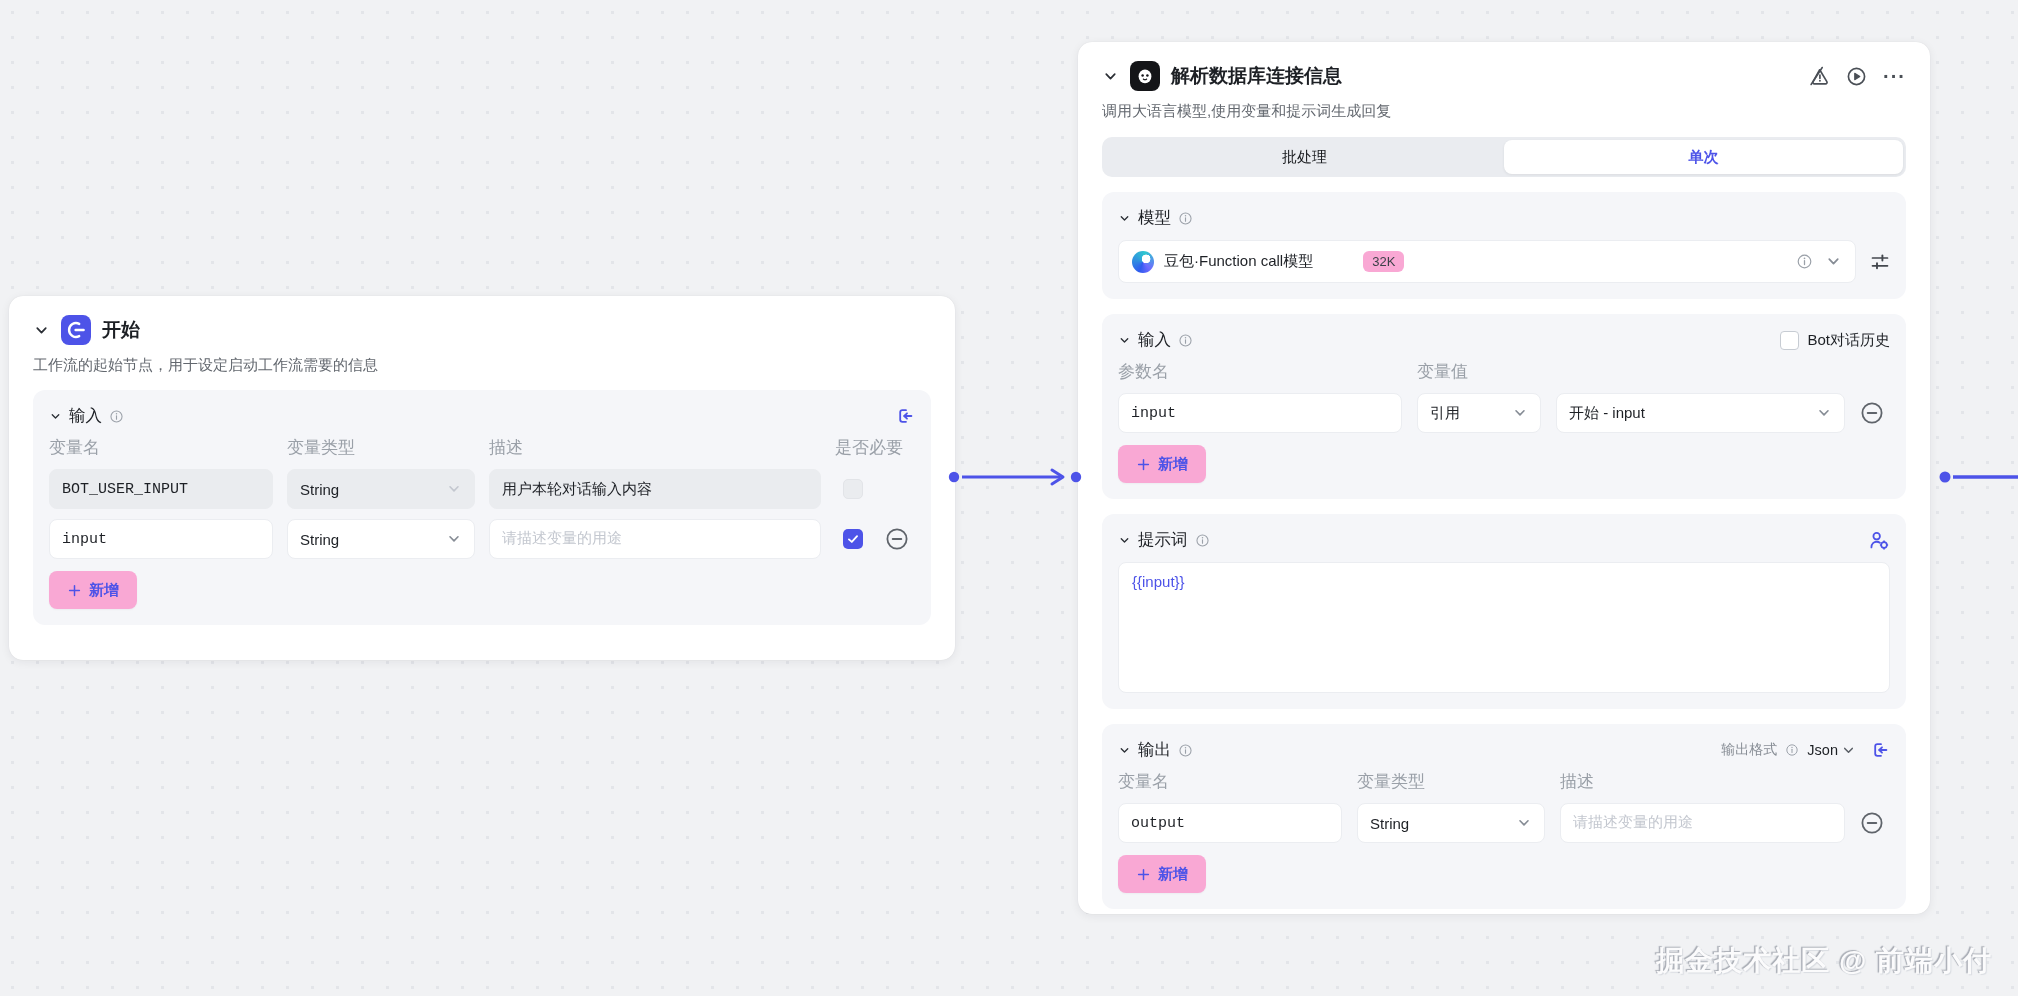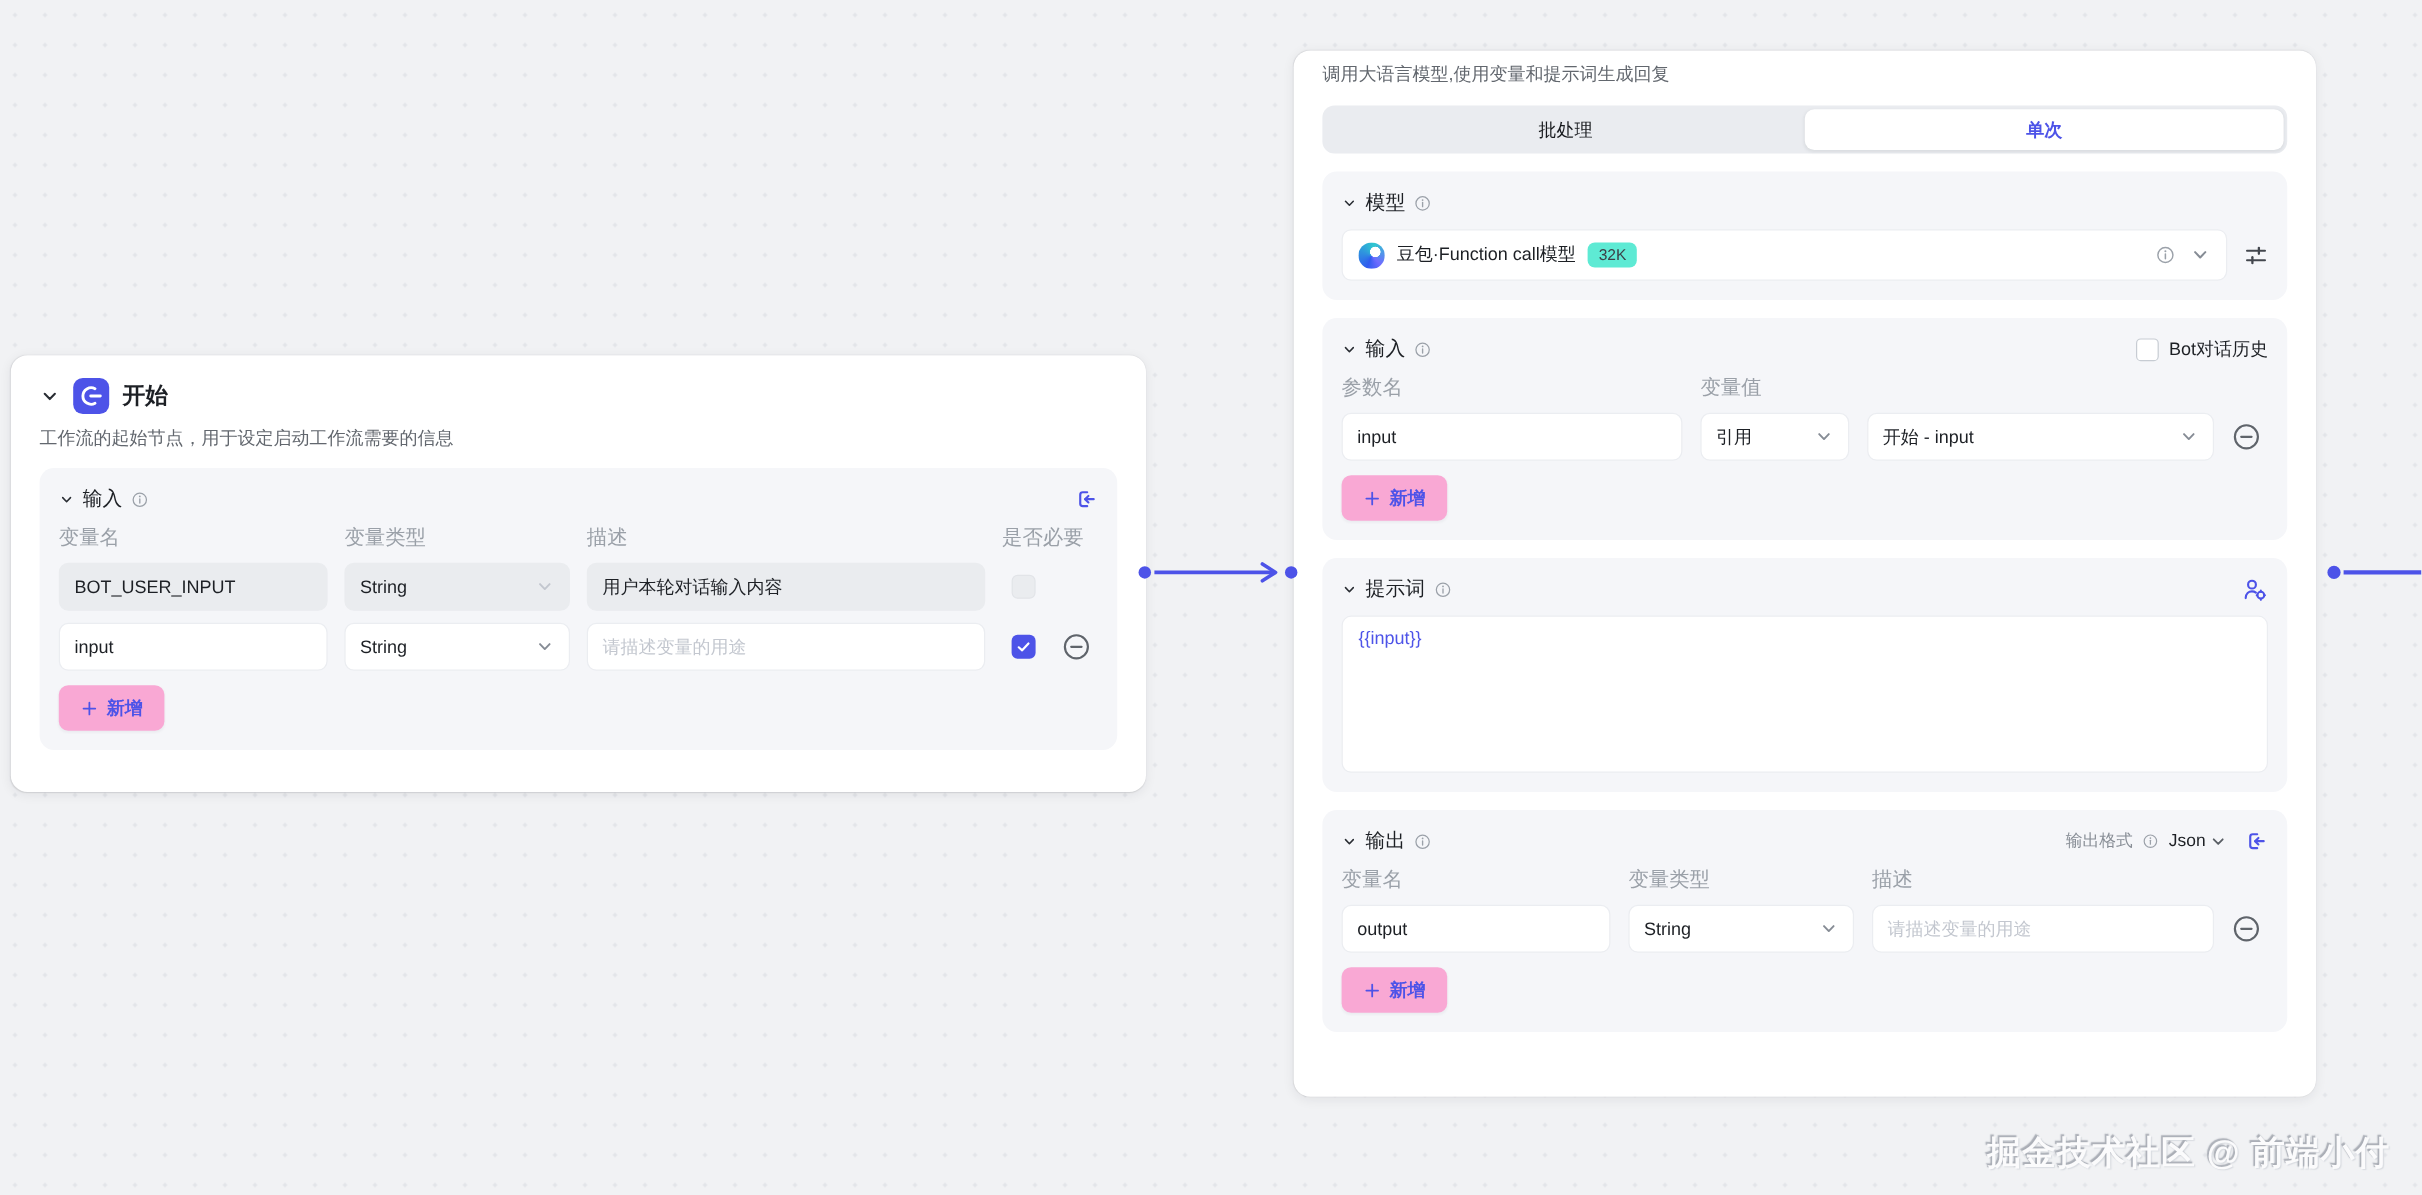--- a/index.html
+++ b/index.html
@@ -44,21 +44,21 @@
   .grid-start { display:grid; grid-template-columns:224px 188px 332px 1fr 30px; column-gap:14px; align-items:center; }
   .grid-llm-in { display:grid; grid-template-columns:284px 124px 1fr 30px; column-gap:15px; align-items:center; }
   .grid-llm-out { display:grid; grid-template-columns:224px 188px 1fr 30px; column-gap:15px; align-items:center; }
   .mt6 { margin-top:7px; } .mt10 { margin-top:10px; }
 
   .inp, .select {
     height:40px; border-radius:8px; background:#fff; border:1px solid #ebedf1;
     font-size:15px; color:#1d2025; width:100%;
     display:flex; align-items:center; padding:0 12px;
   }
-  input.inp { outline:none; font-family:Liberation Sans, sans-serif; }
+  input.inp { outline:none; font-family:Liberation Mono, monospace; }
   input.inp::placeholder { color:#c3c7cf; }
   .inp.disabled, .select.disabled { background:#eaecef; border-color:#eaecef; }
   .select { justify-content:space-between; cursor:pointer; }
   .select .chev-sel { width:16px; height:16px; color:#868c95; flex:0 0 auto; }
   .select.disabled .chev-sel { color:#c3c7cf; }
 
   .cb { width:20px; height:20px; border-radius:5px; display:flex; align-items:center; justify-content:center; cursor:pointer; }
   .cb.unchecked-disabled { background:#eaecef; border:1px solid #e2e4e8; cursor:default; }
   .cb.checked { background:#4d53e8; }
   .cb.empty { background:#fff; border:1.5px solid #c7ccd3; width:19px; height:19px; border-radius:4px; }
@@ -71,21 +71,21 @@
     border-radius:8px; padding:0 18px; height:38px; color:#4d53e8; font-size:15px; font-weight:600; cursor:pointer;
     font-family:inherit; box-shadow:0 1px 2px rgba(29,33,41,.04);justify-content:flex-end; }
   .add-btn .ic { width:15px; height:15px; }
 
   .model-row { display:flex; align-items:center; gap:14px; margin-top:9px; }
   .model-sel { flex:1; height:43px; background:#fff; border:1px solid #ebedf1; border-radius:8px; display:flex; align-items:center; gap:10px; padding:0 13px; cursor:pointer; }
   .model-logo { width:22px; height:22px; border-radius:50%; flex:0 0 auto;
     background:radial-gradient(circle at 64% 36%, #ffffff 0 21%, transparent 23%),
                conic-gradient(from 200deg, #2f5bef, #2fc7cf 48%, #6f6bff 82%, #2f5bef); }
   .model-name { font-size:15px; color:#1d2025; }
-  .model-badge { background:#5eead4; color:#3c4148; font-size:13px; border-radius:6px; padding:3px 9px; }
+  .model-badge { background:#f9a8d4; color:#3c4148; font-size:13px; border-radius:6px; padding:3px 9px;margin-left:40px; }
   .model-right { margin-left:auto; display:flex; align-items:center; gap:12px; color:#868c95; }
   .sliders-ic { width:20px; height:20px; color:#43474e; cursor:pointer; }
 
   .hist { display:flex; align-items:center; gap:8px; font-size:15px; color:#1d2025; }
 
   .prompt-box { margin-top:9px; background:#fff; border:1px solid #ebedf1; border-radius:8px; height:131px; padding:10px 13px; font-size:15px; color:#4d53e8; cursor:text; }
 
   .out-right { margin-left:auto; display:flex; align-items:center; gap:8px; }
   .out-fmt-label { font-size:14px; color:#888e96; }
   .out-fmt-val { font-size:14.5px; color:#1d2025; display:flex; align-items:center; gap:3px; cursor:pointer;text-align:center; }
@@ -235,20 +235,43 @@
     <button class="add-btn">
       <svg class="ic">
           <use href="#i-plus"></use>
         </svg>
       <span>新增</span>
     </button>
   </div>
 </div>
 
 <div class="card" id="llm-card">
+  <div class="card-header">
+    <svg class="chev-lg">
+        <use href="#i-chev"></use>
+      </svg>
+    <span class="node-icon" style="background:#141518">
+      <svg width="22" height="22" viewBox="0 0 22 22">
+        <ellipse cx="11" cy="11.4" rx="6.4" ry="6.9" fill="#fff"></ellipse>
+        <circle cx="8.6" cy="10.6" r="1.25" fill="#141518"></circle>
+        <circle cx="13.4" cy="10.6" r="1.25" fill="#141518"></circle>
+        <path d="M9.3 14 Q11 15.4 12.7 14" fill="none" stroke="#141518" stroke-width="1.1" stroke-linecap="round"></path>
+      </svg>
+    </span>
+    <span class="card-title">解析数据库连接信息</span>
+    <span class="hdr-actions">
+      <svg class="ic">
+          <use href="#i-flask"></use>
+        </svg>
+      <svg class="ic">
+          <use href="#i-play"></use>
+        </svg>
+      <span class="dots">···</span>
+    </span>
+  </div>
   <div class="card-desc">调用大语言模型,使用变量和提示词生成回复</div>
 
   <div class="tabs">
     <div class="tab">批处理</div>
     <div class="tab active">单次</div>
   </div>
 
   <div class="panel">
     <div class="panel-hd">
       <svg class="chev-sm">

